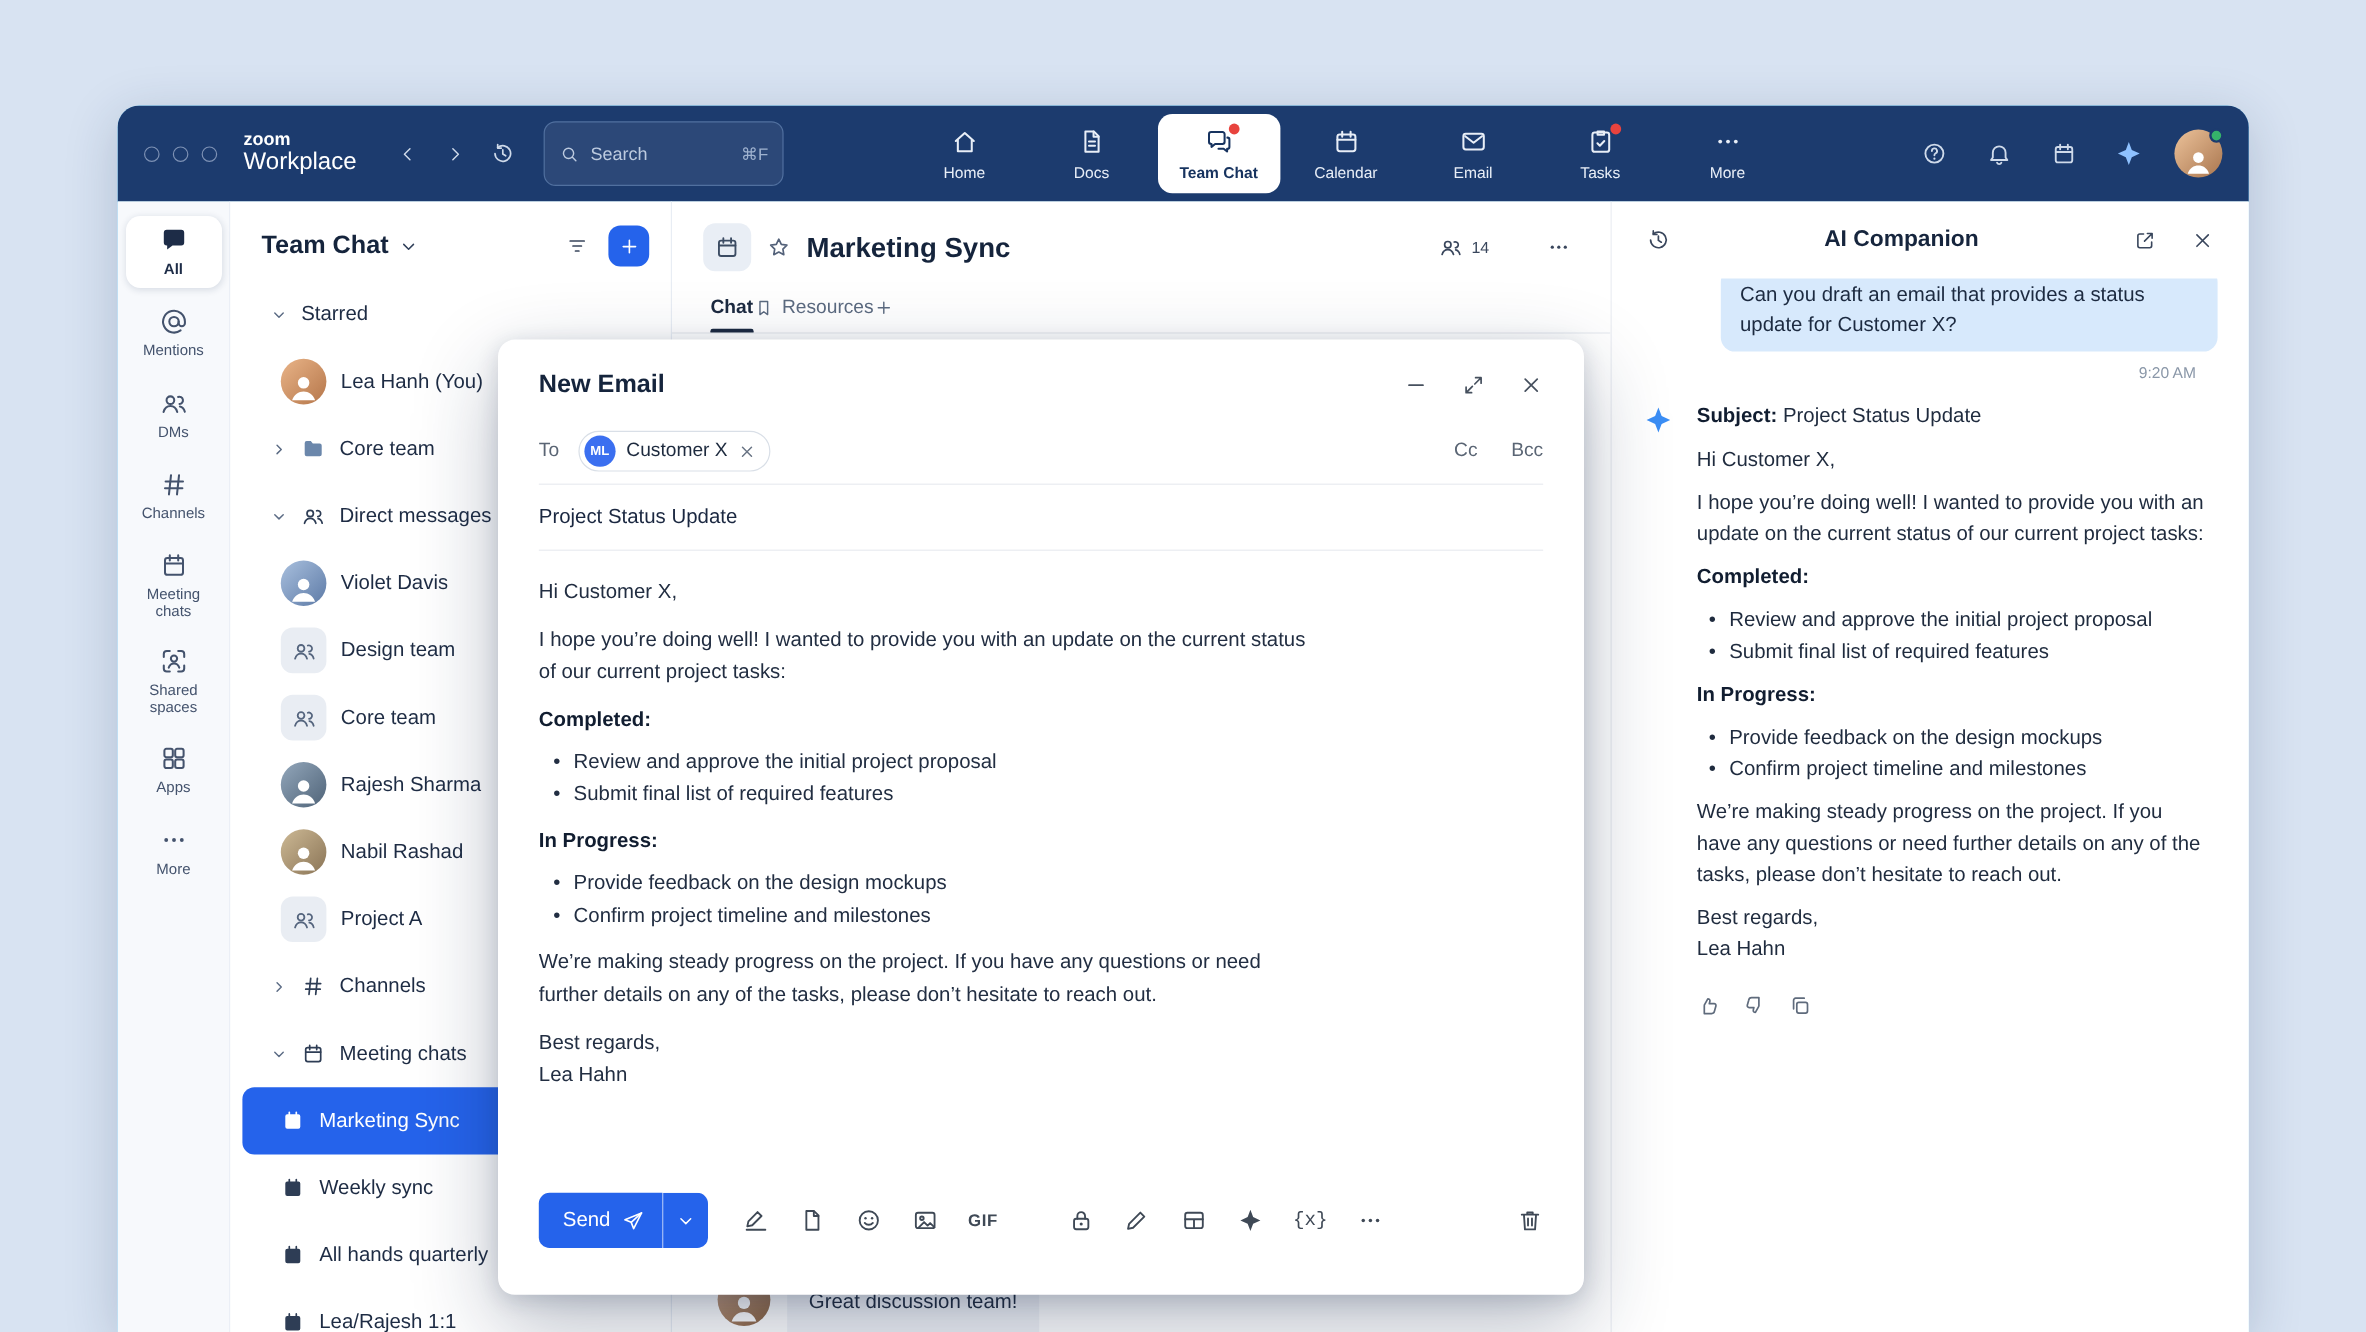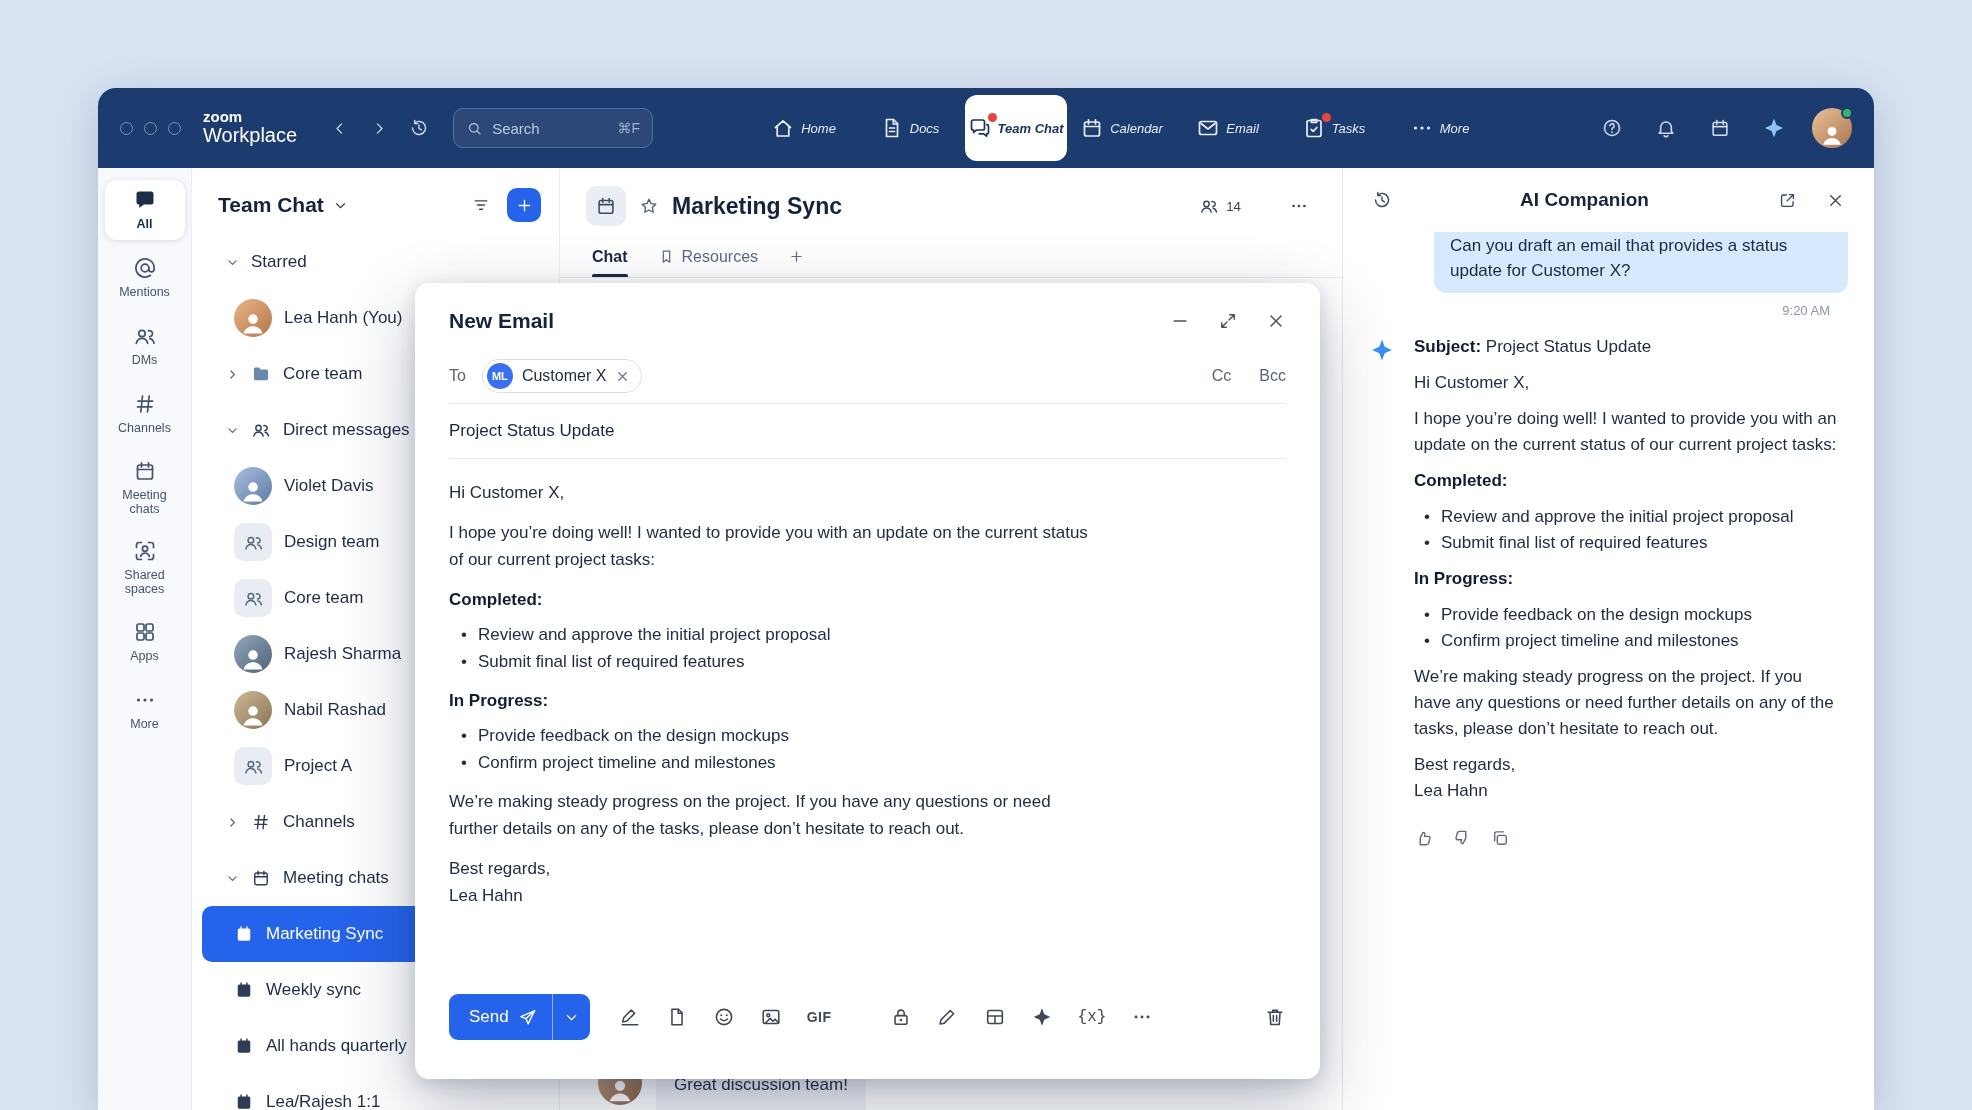--- a/index.html
+++ b/index.html
@@ -36,30 +36,30 @@
     height:80px; background:var(--topbar,#1c3b6e); color:#fff;
     display:flex; align-items:center; padding:0 22px; gap:8px; flex:none;
   }
   .lights{display:flex; gap:11px; margin-right:14px;}
   .light{width:13px;height:13px;border-radius:50%;border:1.5px solid #7d91b4;background:transparent;}
   .logo{display:flex;flex-direction:column;line-height:1.08;margin-right:18px;}
   .logo .z{font-weight:bold;font-size:15px;}
   .logo .w{font-size:20px;font-weight:500;}
   .tb-btn{width:32px;height:34px;display:flex;align-items:center;justify-content:center;color:#cfdaea;background:none;border:none;}
   .search{
-    width:200px;height:40px;border:1px solid #51709f;background:rgba(255,255,255,.07);
+    width:200px;height:54px;border:1px solid #51709f;background:rgba(255,255,255,.07);
     border-radius:10px;display:flex;align-items:center;padding:0 12px;gap:9px;
     color:#bccadf;font-size:15px;margin-left:10px;
   }
   .search .sc{margin-left:auto;font-size:14px;color:#9fb2cf;}
   .topnav{display:flex;align-items:center;gap:4px;margin:0 auto;}
   .nav-item{
     width:102px;height:66px;border-radius:12px;border:none;background:none;
-    display:flex;flex-direction:row;align-items:center;justify-content:center;gap:6px;
-    color:#e8eef7;font-size:13px;cursor:default;font-style:italic;
+    display:flex;flex-direction:column;align-items:center;justify-content:center;gap:6px;
+    color:#e8eef7;font-size:13px;cursor:default;
   }
   .nav-item.active{background:#fff;color:#17335f;font-weight:bold;}
   .icwrap{position:relative;height:24px;}
   .icwrap .dot{position:absolute;top:-3px;right:-5px;width:9px;height:9px;border-radius:50%;background:var(--badge,#e8433e);}
   .top-right{display:flex;align-items:center;gap:22px;margin-left:6px;color:#e3eaf4;}
   .avatar-top{
     width:40px;height:40px;border-radius:50%;position:relative;flex:none;
     background:linear-gradient(135deg,#ecc29a,#a9764f);
     display:flex;align-items:flex-end;justify-content:center;
   }
@@ -107,21 +107,21 @@
   .p-rajesh{background:linear-gradient(135deg,#93a7bb,#4f6378);}
 
   
   .main{flex:1;display:flex;flex-direction:column;position:relative;min-width:0;background:#fff;}
   .main-head{display:flex;align-items:center;gap:13px;padding:18px 26px 10px 26px;}
   .chat-tile{width:40px;height:40px;border-radius:10px;background:#e9eef5;color:#3c4c63;display:flex;align-items:center;justify-content:center;flex:none;}
   .star-btn{border:none;background:none;color:#54627a;display:flex;}
   .main-title{font-size:23px;font-weight:bold;color:#15243c;}
   .head-right{margin-left:auto;display:flex;align-items:center;gap:41px;color:#3e4b60;font-size:16px;}
   .members{display:flex;align-items:center;gap:7px;}
-  .tabs{display:flex;align-items:flex-start;gap:30px;padding:0 32px;height:42px;border-bottom:1px solid #e8ecf1;color:#5c6b80;font-size:16px;}
+  .tabs{display:flex;align-items:flex-start;padding:0 32px;height:42px;border-bottom:1px solid #e8ecf1;color:#5c6b80;font-size:16px;}
   .tab{display:flex;align-items:center;gap:7px;height:100%;border:none;background:none;color:inherit;font-size:inherit;position:relative;cursor:default;}
   .tab.active{color:#1c2a40;font-weight:bold;}
   .tab.active::after{content:"";position:absolute;left:0;right:0;bottom:0;height:3px;background:#1c2a40;border-radius:2px 2px 0 0;}
   .bottom-msg{position:absolute;left:38px;top:893px;display:flex;gap:14px;align-items:flex-start;}
   .msg-av{width:44px;height:44px;border-radius:50%;background:linear-gradient(135deg,#c7a083,#87603f);display:flex;align-items:flex-end;justify-content:center;overflow:hidden;flex:none;}
   .msg-av .ic{color:#fff;width:30px;height:30px;}
   .msg-bubble{background:#f1f3f7;border-radius:12px;padding:14px 18px 30px;font-size:17px;color:#1f2b3e;}
 
   
   .ai{width:532px;border-left:1px solid #e6eaf0;display:flex;flex-direction:column;flex:none;background:#fff;}

